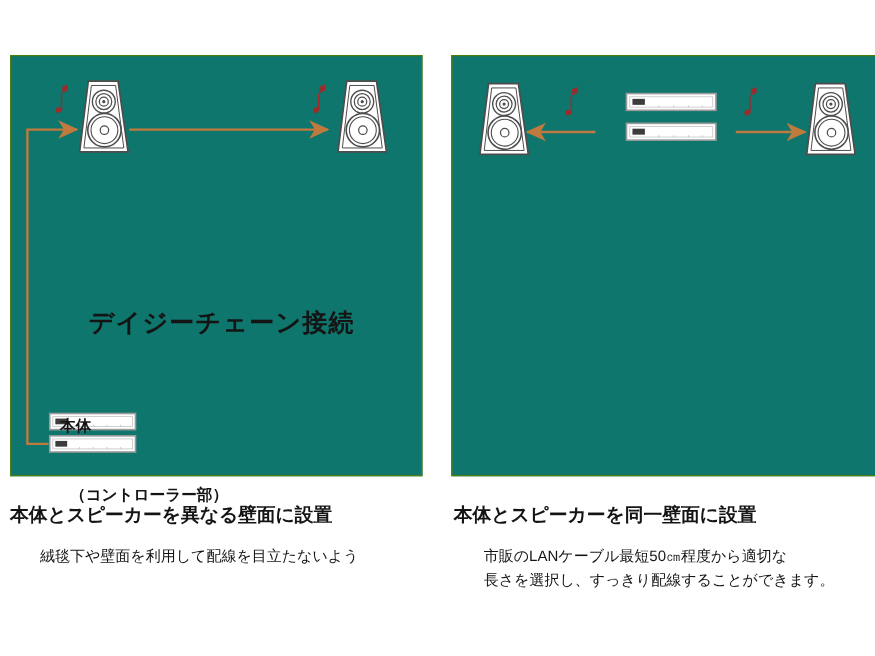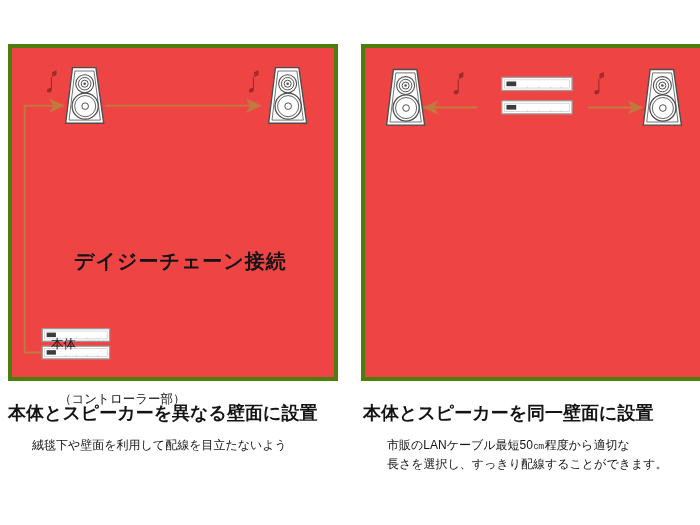--- a/index.html
+++ b/index.html
@@ -9,55 +9,55 @@
     font-family:"Liberation Sans","DejaVu Sans",sans-serif;
     color:#1a1a1a;
     overflow:hidden;
     position:relative;
   }
   .stage{position:absolute;left:0;top:0;width:700px;height:525px;}
 
   
   .panel{
     position:absolute;
-    background:#ef4444;
-    border:4px solid #4d7c0f;
+    background:#0f766e;
+    border:1px solid #4d7c0f;
     box-sizing:border-box;
   }
   #panel-left{left:8px;top:44px;width:330px;height:337px;}
   #panel-right{left:361px;top:44px;width:345px;height:337px;}
 
   .panel-svg{position:absolute;left:0;top:0;width:100%;height:100%;display:block;}
 
   
   .diagram-title{
     position:absolute;
     font-weight:bold;
     font-size:20px;
     letter-spacing:1px;
     color:#141414;
     white-space:nowrap;
   }
   #title-daisy{left:62px;top:200px;}
 
   .unit-label{
     position:absolute;
-    font-weight:normal;
+    font-weight:bold;
     font-size:12.5px;
     line-height:16px;
     color:#141414;
     white-space:nowrap;
   }
   .unit-label .l2{display:block;padding-left:8px;margin-top:39px;}
   #label-unit-left{left:39px;top:288px;}
 
   
   .caption{position:absolute;}
   .caption-head{
-    font-weight:bold;font-size:18px;line-height:18px;color:#141414;
+    font-weight:bold;font-size:15px;line-height:18px;color:#141414;
     white-space:nowrap;
   }
   .caption-body{
     margin-top:14px;
     font-weight:normal;font-size:12px;line-height:19px;color:#141414;
     white-space:nowrap;
     margin-left:24px;
   }
   .caption-body span{display:block;}
   #caption-left{left:8px;top:404px;width:340px;}

